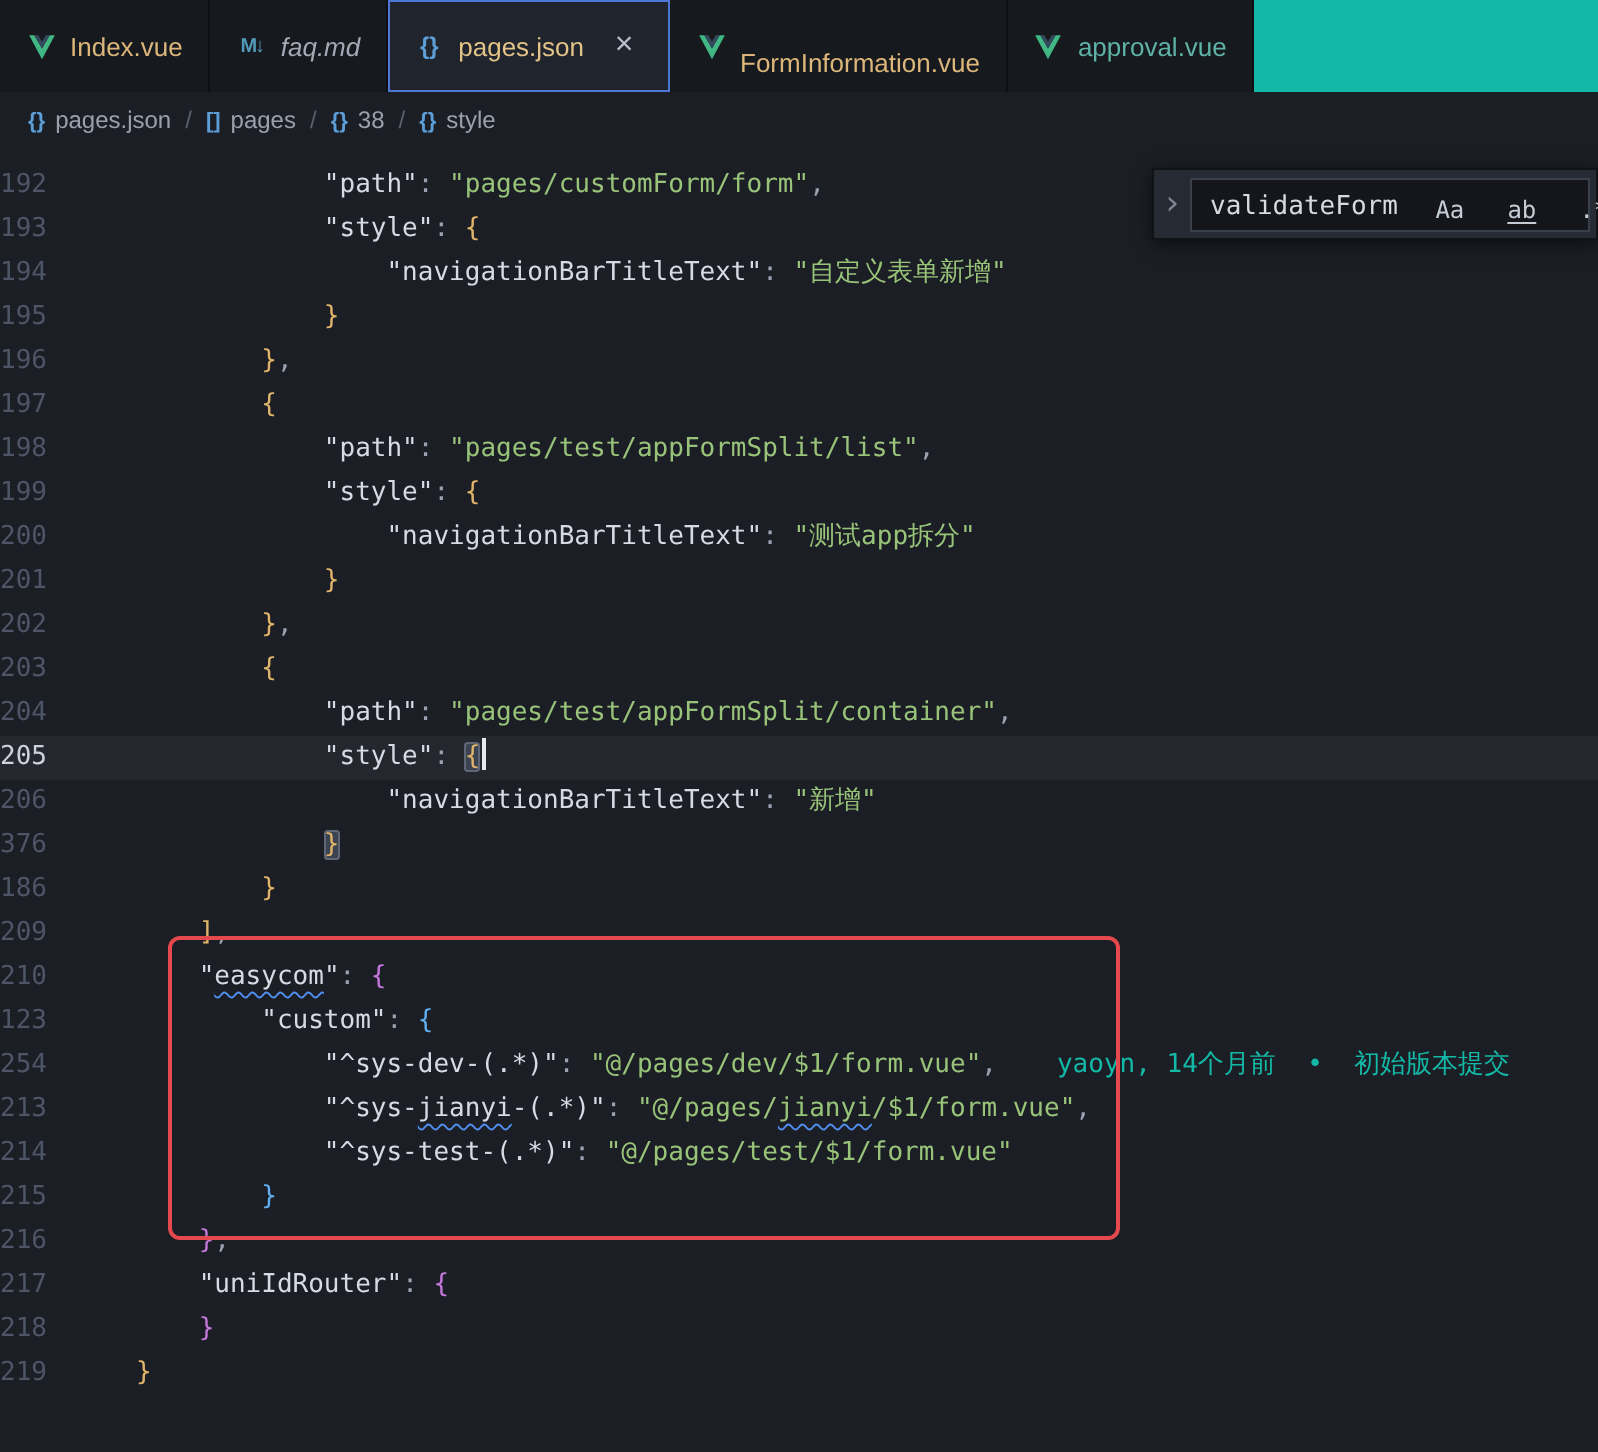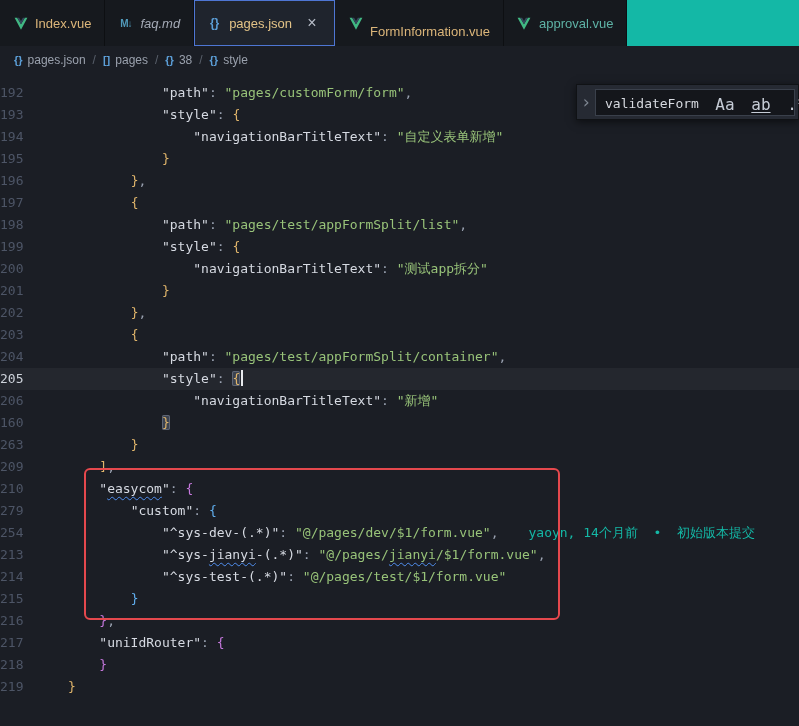--- a/index.html
+++ b/index.html
@@ -49,21 +49,21 @@
   
   .redbox { position:absolute; left:84px; width:476px; border:2px solid #e5484d; border-radius:6px; pointer-events:none; z-index:4; }
 
   
   .find { position:absolute; top:10px; right:0; height:36px; display:flex; align-items:center;
     background:#262a33; border:1px solid #101215; box-shadow:0 2px 8px rgba(0,0,0,0.55);
     padding:0 3px 0 0; z-index:10; }
   .find-chevron { width:18px; text-align:center; color:#7d8590; font-size:17px; cursor:pointer; }
   .find-input { display:flex; align-items:flex-end; gap:16px; background:#14161b; border:1px solid #3a404b; height:27px; width:200px; padding:0 3px 0 9px; }
   .find-text { flex:1; color:#d7dae0; font-size:13px; }
-  .find-opt { min-width:20px; height:20px; display:flex; align-items:center; justify-content:center; color:#c6ccd6; font-size:16px; border-radius:3px; cursor:pointer; }
+  .find-opt { min-width:20px; height:20px; display:flex; align-items:center; justify-content:center; color:#c6ccd6; font-size:12px; border-radius:3px; cursor:pointer; }
   .find-opt.ww { text-decoration:underline; text-underline-offset:2px;margin-top:44px; }
 </style>
 </head>
 <body>
 
 <div class="tabbar">
     <div class="tab">
       <span class="tab-icon">
         <svg width="14" height="13" viewBox="0 0 24 22">
           <path fill="#41b883" d="M1 1h4.4L12 12.2 18.6 1H23L12 21.5z"></path>
@@ -137,25 +137,25 @@
       <div class="line"><span class="ln">197</span><span class="code"><span class="ws">        </span><span class="b1">{</span></span></div>
       <div class="line"><span class="ln">198</span><span class="code"><span class="ws">            </span><span class="key">"path"</span><span class="pun">: </span><span class="str">"pages/test/appFormSplit/list"</span><span class="pun">,</span></span></div>
       <div class="line"><span class="ln">199</span><span class="code"><span class="ws">            </span><span class="key">"style"</span><span class="pun">: </span><span class="b1">{</span></span></div>
       <div class="line"><span class="ln">200</span><span class="code"><span class="ws">                </span><span class="key">"navigationBarTitleText"</span><span class="pun">: </span><span class="str">"测试app拆分"</span></span></div>
       <div class="line"><span class="ln">201</span><span class="code"><span class="ws">            </span><span class="b1">}</span></span></div>
       <div class="line"><span class="ln">202</span><span class="code"><span class="ws">        </span><span class="b1">}</span><span class="pun">,</span></span></div>
       <div class="line"><span class="ln">203</span><span class="code"><span class="ws">        </span><span class="b1">{</span></span></div>
       <div class="line"><span class="ln">204</span><span class="code"><span class="ws">            </span><span class="key">"path"</span><span class="pun">: </span><span class="str">"pages/test/appFormSplit/container"</span><span class="pun">,</span></span></div>
       <div class="line active"><span class="ln">205</span><span class="code"><span class="ws">            </span><span class="key">"style"</span><span class="pun">: </span><span class="b1 match">{</span><span class="cursor"></span></span></div>
       <div class="line"><span class="ln">206</span><span class="code"><span class="ws">                </span><span class="key">"navigationBarTitleText"</span><span class="pun">: </span><span class="str">"新增"</span></span></div>
-      <div class="line"><span class="ln">160</span><span class="code"><span class="ws">            </span><span class="b1 match">}</span></span></div>
-      <div class="line"><span class="ln">263</span><span class="code"><span class="ws">        </span><span class="b1">}</span></span></div>
+      <div class="line"><span class="ln">376</span><span class="code"><span class="ws">            </span><span class="b1 match">}</span></span></div>
+      <div class="line"><span class="ln">186</span><span class="code"><span class="ws">        </span><span class="b1">}</span></span></div>
       <div class="line"><span class="ln">209</span><span class="code"><span class="ws">    </span><span class="b1">]</span><span class="pun">,</span></span></div>
       <div class="line"><span class="ln">210</span><span class="code"><span class="ws">    </span><span class="key">"</span><span class="key sq">easycom</span><span class="key">"</span><span class="pun">: </span><span class="b2">{</span></span></div>
-      <div class="line"><span class="ln">279</span><span class="code"><span class="ws">        </span><span class="key">"custom"</span><span class="pun">: </span><span class="b3">{</span></span></div>
+      <div class="line"><span class="ln">123</span><span class="code"><span class="ws">        </span><span class="key">"custom"</span><span class="pun">: </span><span class="b3">{</span></span></div>
       <div class="line"><span class="ln">254</span><span class="code"><span class="ws">            </span><span class="key">"^sys-dev-(.*)"</span><span class="pun">: </span><span class="str">"@/pages/dev/$1/form.vue"</span><span class="pun">,</span><span class="blame">yaoyn, 14个月前  •  初始版本提交</span></span></div>
       <div class="line"><span class="ln">213</span><span class="code"><span class="ws">            </span><span class="key">"^sys-</span><span class="key sq">jianyi</span><span class="key">-(.*)"</span><span class="pun">: </span><span class="str">"@/pages/</span><span class="str sq">jianyi</span><span class="str">/$1/form.vue"</span><span class="pun">,</span></span></div>
       <div class="line"><span class="ln">214</span><span class="code"><span class="ws">            </span><span class="key">"^sys-test-(.*)"</span><span class="pun">: </span><span class="str">"@/pages/test/$1/form.vue"</span></span></div>
       <div class="line"><span class="ln">215</span><span class="code"><span class="ws">        </span><span class="b3">}</span></span></div>
       <div class="line"><span class="ln">216</span><span class="code"><span class="ws">    </span><span class="b2">}</span><span class="pun">,</span></span></div>
       <div class="line"><span class="ln">217</span><span class="code"><span class="ws">    </span><span class="key">"uniIdRouter"</span><span class="pun">: </span><span class="b2">{</span></span></div>
       <div class="line"><span class="ln">218</span><span class="code"><span class="ws">    </span><span class="b2">}</span></span></div>
       <div class="line"><span class="ln">219</span><span class="code"><span class="b1">}</span></span></div>
     </div>
   <div class="redbox" style="top: 394px; height: 152px;"></div>

